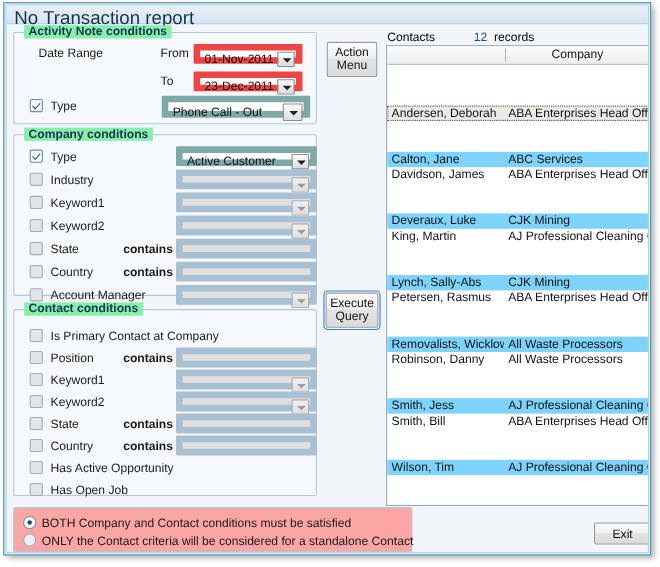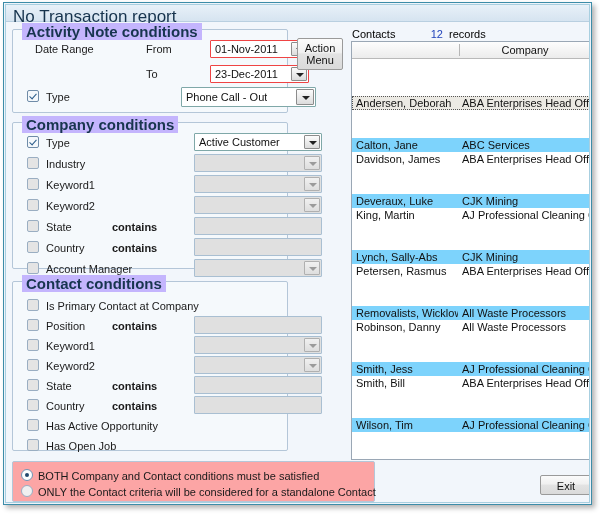--- a/index.html
+++ b/index.html
@@ -48,24 +48,24 @@
   
   .groupbox {
     position: absolute;
     border: 1px solid #b4c6d8;
     background: #f5f9fc;
     border-radius: 2px;
   }
   .group-title {
     position: absolute;
     top: -7px; left: 9px;
-    background: #c4b5fd;
+    background: #86efac;
     padding: 0 4px;
     font-weight: bold;
-    font-size: 15px;
+    font-size: 11px;
     color: #18354f;
     white-space: nowrap;
   }
 
   .lbl {
     position: absolute;
     font-size: 11px;
     color: #1a1a1a;
     white-space: nowrap;
     line-height: 13px;
@@ -109,24 +109,23 @@
     left: 3px; top: 3px;
     width: 4px; height: 4px;
     border-radius: 50%;
     background: #20496e;
   }
 
   
   .field {
     position: absolute;
     height: 18px;
-    border: 1px solid #ef4444;
+    border: 6px solid #ef4444;
     background: #ffffff;
     border-radius: 1px;
-    margin-left: 34px;
   }
   .field.active { border-color: #7fa8a8; }
   .field.disabled { background: #e0e0e0; border-color: #a9bfd2; }
   .field-text {
     position: absolute;
     left: 4px; top: 2px;
     font-size: 11px;
     color: #111;
     white-space: nowrap;
     overflow: hidden;
@@ -356,20 +355,24 @@
           <div class="cb" style="left: 14px; top: 157px;"></div>
           <div class="lbl" style="left: 33px; top: 158px;">Has Open Job</div>
         </div>
     </div>
 
     <div class="btn" style="left:291px; top:33px; width:46px; height:32px;">
       <div>Action</div>
       <div>Menu</div>
     </div>
 
+    <div class="btn focus" style="left:290px; top:261px; width:48px; height:32px;">
+      <div>Execute</div>
+      <div>Query</div>
+    </div>
 
     <div id="contacts-label">Contacts</div>
     <div id="records-count">12</div>
     <div id="records-word">records</div>
 
     <div id="list-frame">
       <div id="list-header">
         <div class="hsep" style="left:107px;"></div>
         <div class="hcell" style="left:110px; width:126px;">Company</div>
         <div class="hsep" style="left:237px;"></div>

